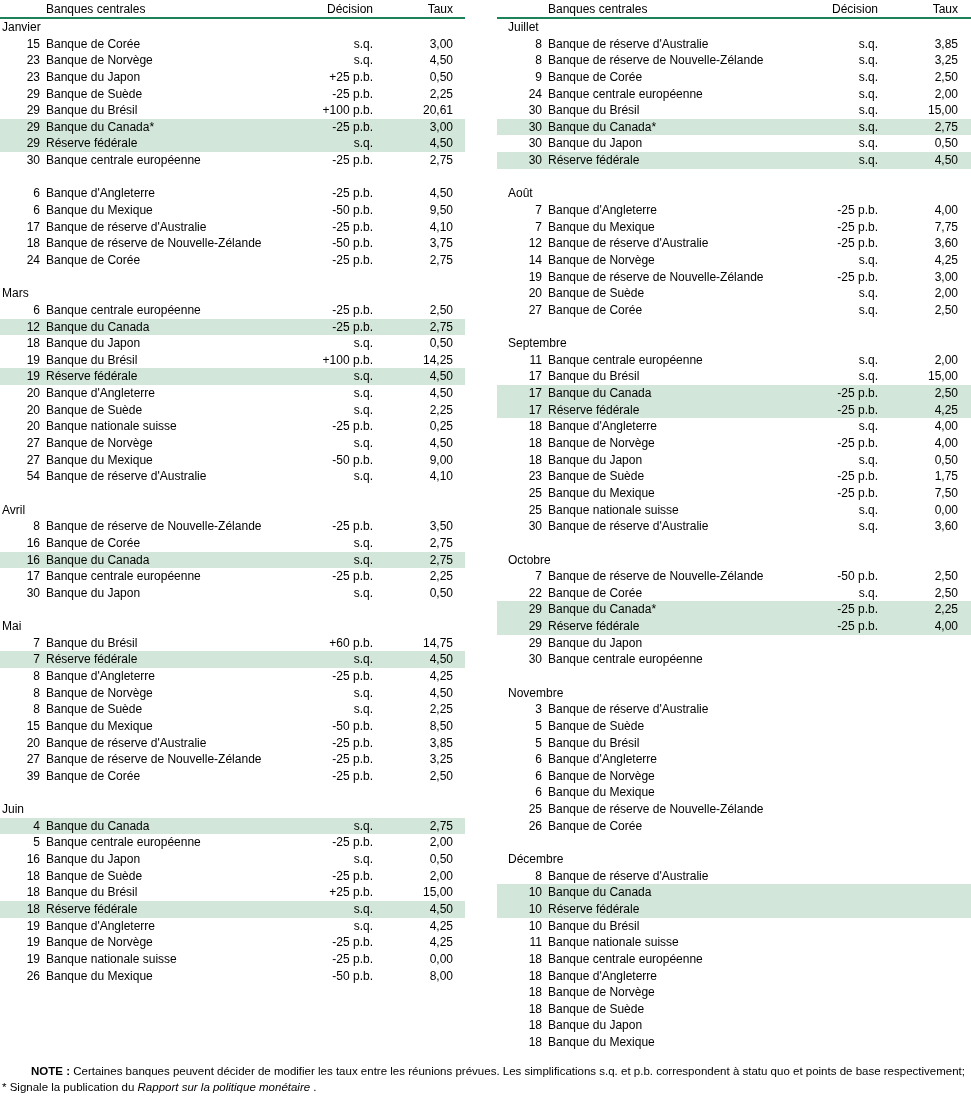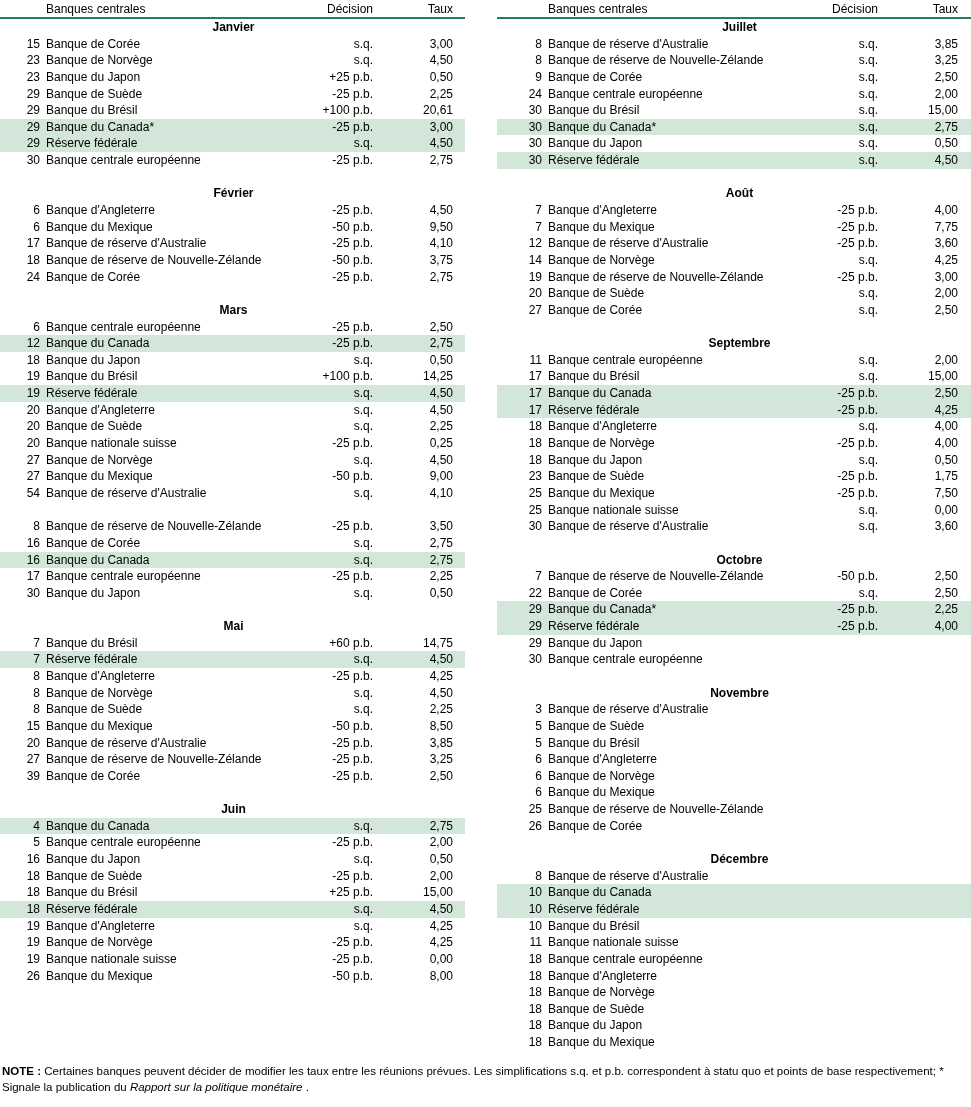--- a/index.html
+++ b/index.html
@@ -26,32 +26,32 @@
     grid-template-columns: 45px 1fr 93px 80px;
     padding-right: 13px;
   }
   .hrow { font-weight: normal; height: 17px; line-height: 15px; border-bottom: 2px solid var(--rule); }
   .cell-day { text-align: right; }
   .cell-bank { padding-left: 6px; overflow: hidden; }
   .cell-decision, .cell-rate { text-align: right; }
   .row.hl { background: var(--hl); }
 
   .month-label {
-    font-weight: bold; height: 16.65px; line-height: 16.65px;
-    padding-left: 2px; white-space: nowrap; text-align: center;
+    font-weight: normal; height: 16.65px; line-height: 16.65px;
+    padding-left: 2px; white-space: nowrap;
   }
   .col--right .month-label { padding-left: 11px; }
   .spacer { height: 16.65px; }
 
   .note {
     margin: 12px 2px 0 2px;
     font-size: 11.5px; line-height: 16.5px;
     color: #000;
   }
-  .note b { font-weight: bold; }
+  .note b { font-weight: bold; margin-left: 29px; }
   .note i { }
 </style>
 </head>
 <body>
 
 <div class="page">
   <div class="cols">
 
     <section class="col col--left">
       <div class="hrow">
@@ -104,21 +104,20 @@
             <div class="cell-decision">s.q.</div>
             <div class="cell-rate">4,50</div>
           </div>
           <div class="row">
             <div class="cell-day">30</div>
             <div class="cell-bank">Banque centrale européenne</div>
             <div class="cell-decision">-25 p.b.</div>
             <div class="cell-rate">2,75</div>
           </div>
           <div class="spacer"></div>
-          <div class="month-label">Février</div>
           <div class="row">
             <div class="cell-day">6</div>
             <div class="cell-bank">Banque d'Angleterre</div>
             <div class="cell-decision">-25 p.b.</div>
             <div class="cell-rate">4,50</div>
           </div>
           <div class="row">
             <div class="cell-day">6</div>
             <div class="cell-bank">Banque du Mexique</div>
             <div class="cell-decision">-50 p.b.</div>
@@ -204,20 +203,21 @@
             <div class="cell-decision">-50 p.b.</div>
             <div class="cell-rate">9,00</div>
           </div>
           <div class="row">
             <div class="cell-day">54</div>
             <div class="cell-bank">Banque de réserve d'Australie</div>
             <div class="cell-decision">s.q.</div>
             <div class="cell-rate">4,10</div>
           </div>
           <div class="spacer"></div>
+          <div class="month-label">Avril</div>
           <div class="row">
             <div class="cell-day">8</div>
             <div class="cell-bank">Banque de réserve de Nouvelle-Zélande</div>
             <div class="cell-decision">-25 p.b.</div>
             <div class="cell-rate">3,50</div>
           </div>
           <div class="row">
             <div class="cell-day">16</div>
             <div class="cell-bank">Banque de Corée</div>
             <div class="cell-decision">s.q.</div>

